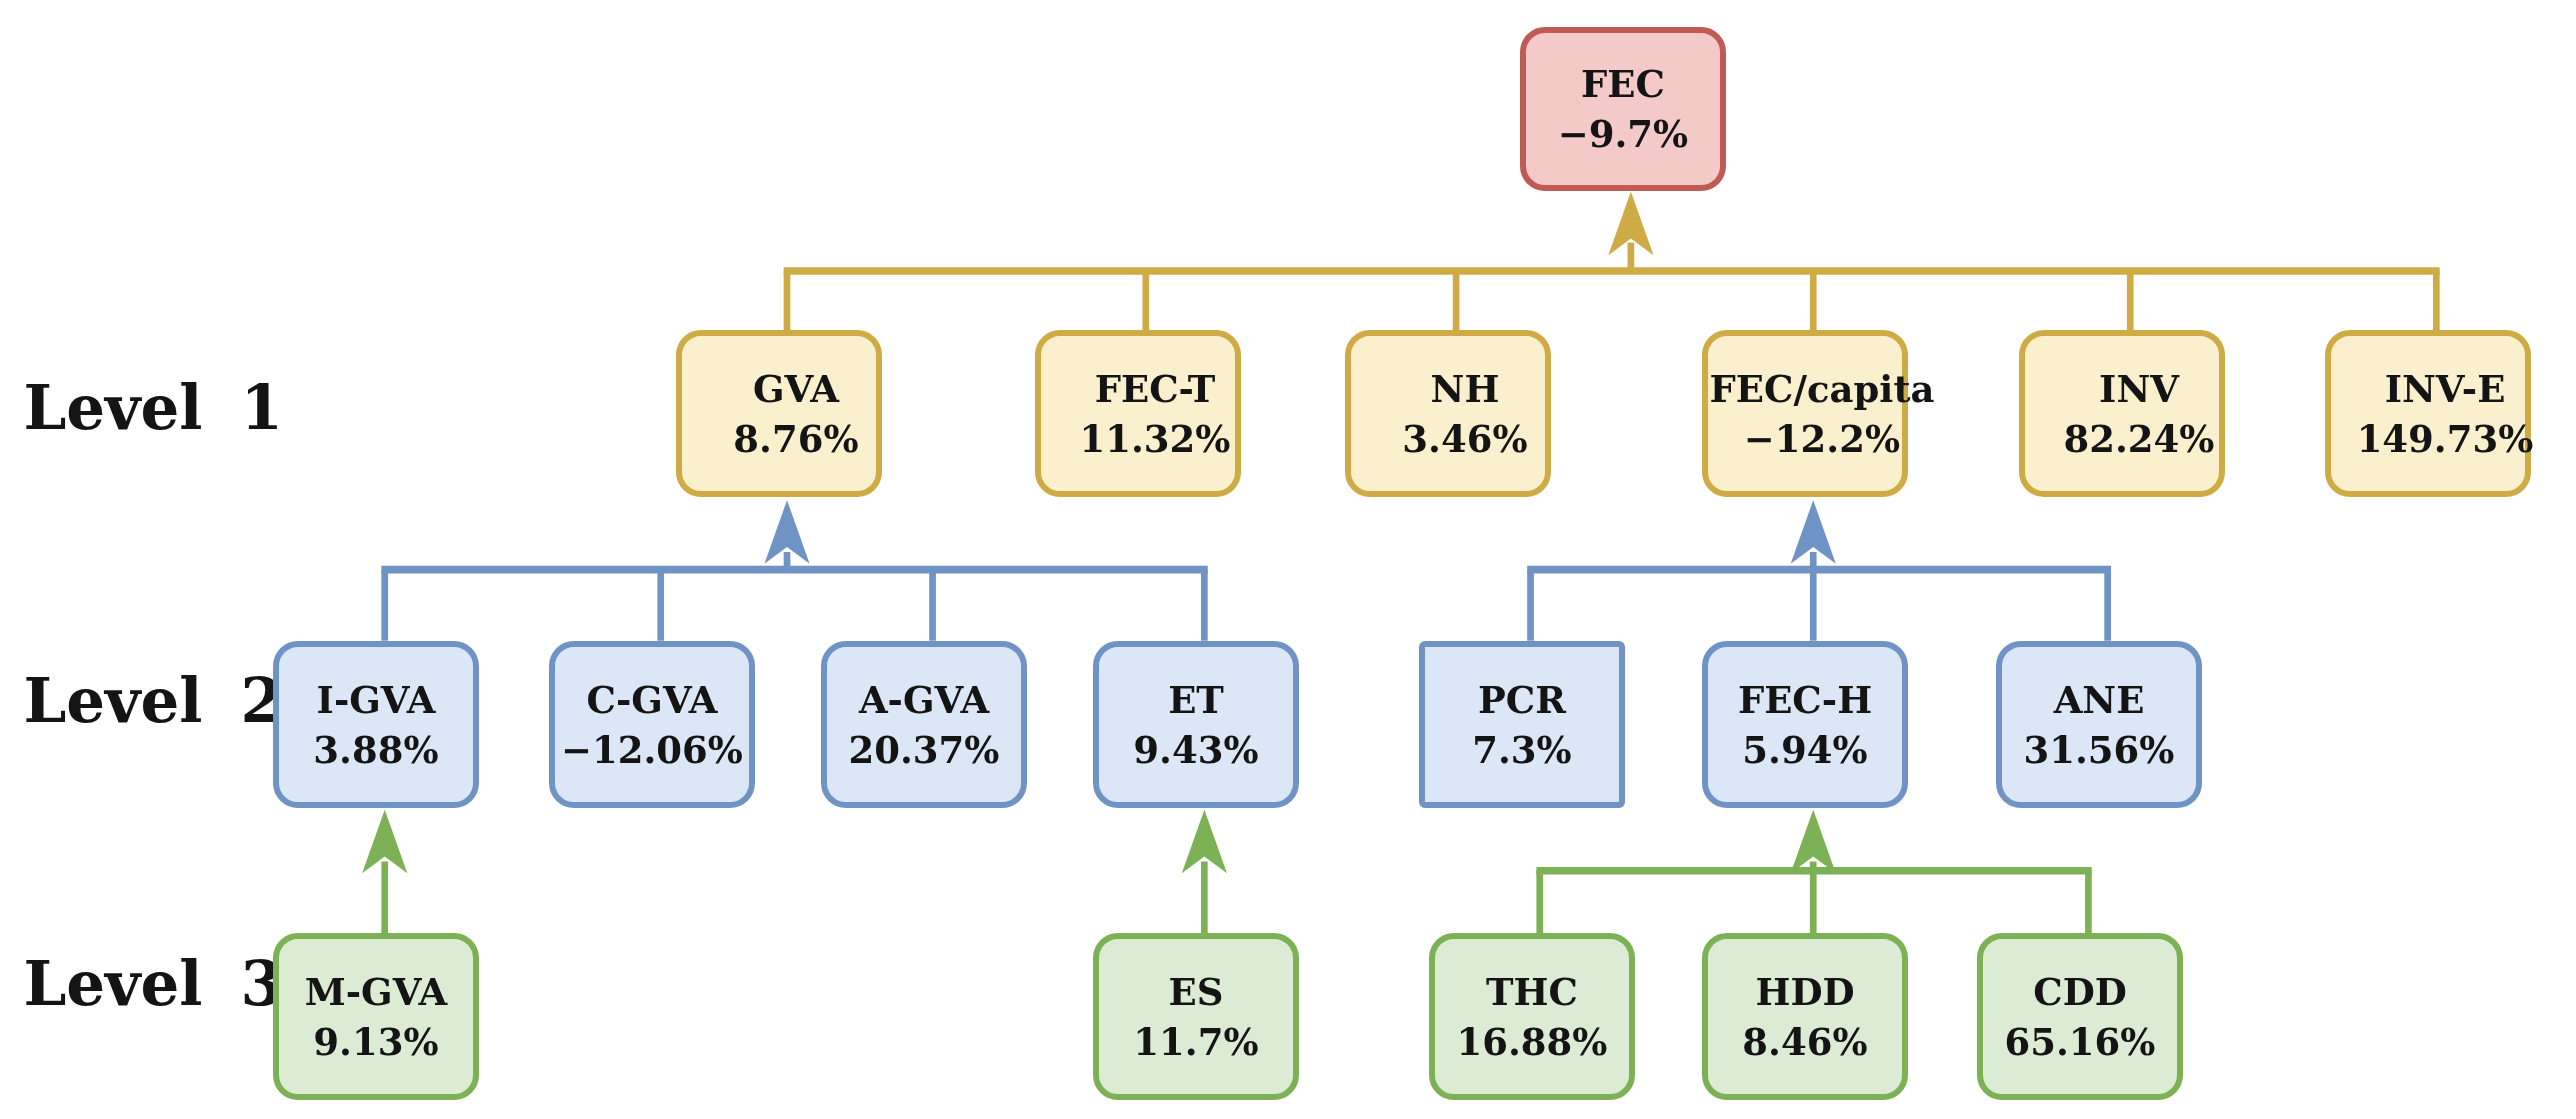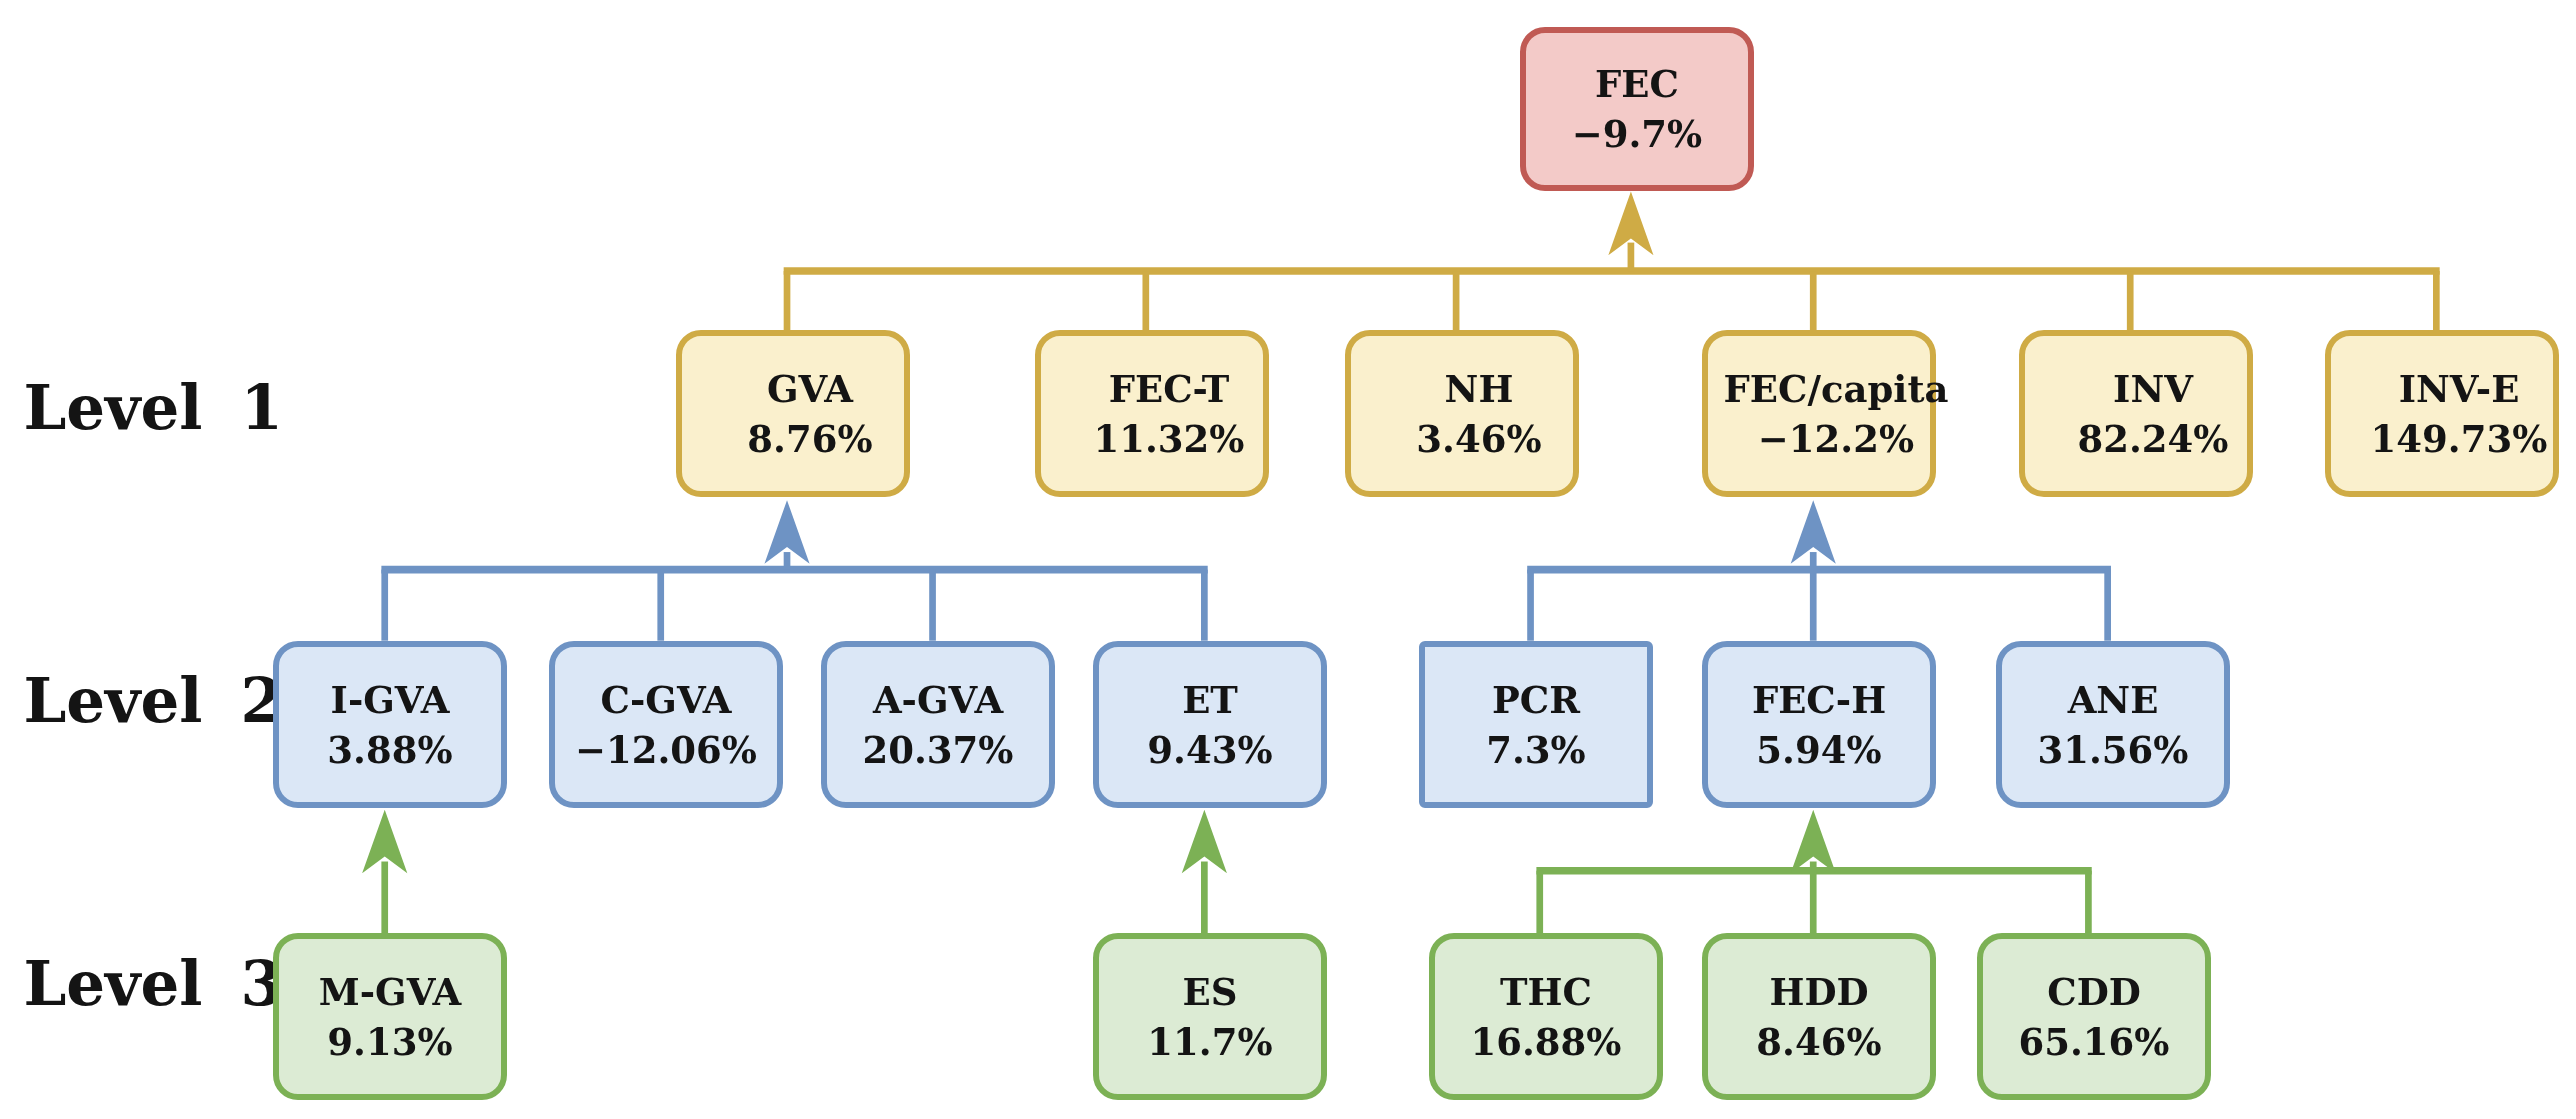--- a/index.html
+++ b/index.html
@@ -15,21 +15,21 @@
     position:relative;width:2576px;height:1120px;background:var(--background);overflow:hidden;
   }
   .connectors{position:absolute;left:0;top:0;z-index:1;}
   .yline{stroke:var(--yellow-border);}
   .bline{stroke:var(--blue-border);}
   .gline{stroke:var(--green-border);}
   .yhead{fill:var(--yellow-border);}
   .bhead{fill:var(--blue-border);}
   .ghead{fill:var(--green-border);}
   .node{
-    position:absolute;z-index:2;width:234px;height:167px;box-sizing:border-box;
+    position:absolute;z-index:2;width:206px;height:167px;box-sizing:border-box;
     border:6.7px solid;border-radius:25px;
     display:flex;flex-direction:column;align-items:center;justify-content:center;
     text-align:center;color:var(--text);
     font-weight:bold;font-size:37px;line-height:50px;
   }
   .node-label,.node-value{white-space:nowrap;}
   .root{background:var(--red-fill);border-color:var(--red-border);height:164px;}
   .l1{background:var(--yellow-fill);border-color:var(--yellow-border);padding-left:34px;}
   .l2{background:var(--blue-fill);border-color:var(--blue-border);}
   .l3{background:var(--green-fill);border-color:var(--green-border);}

